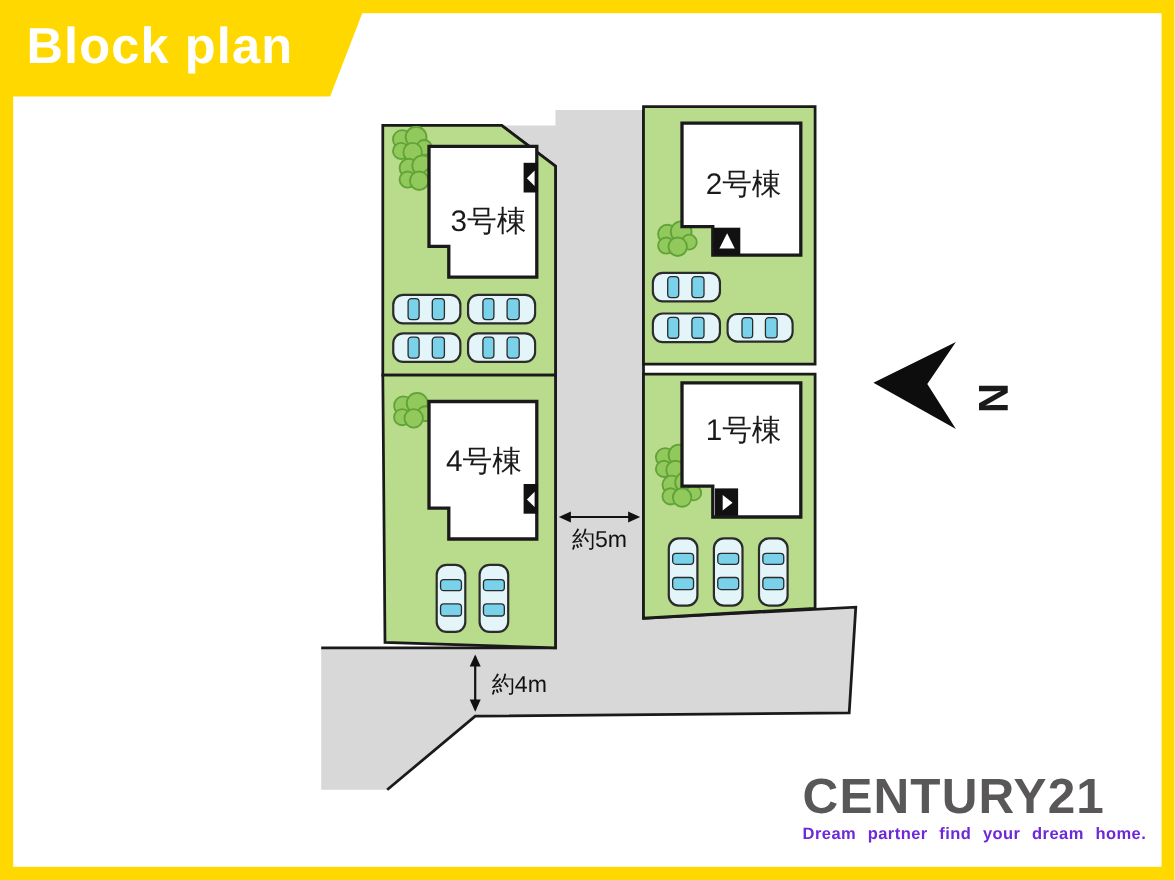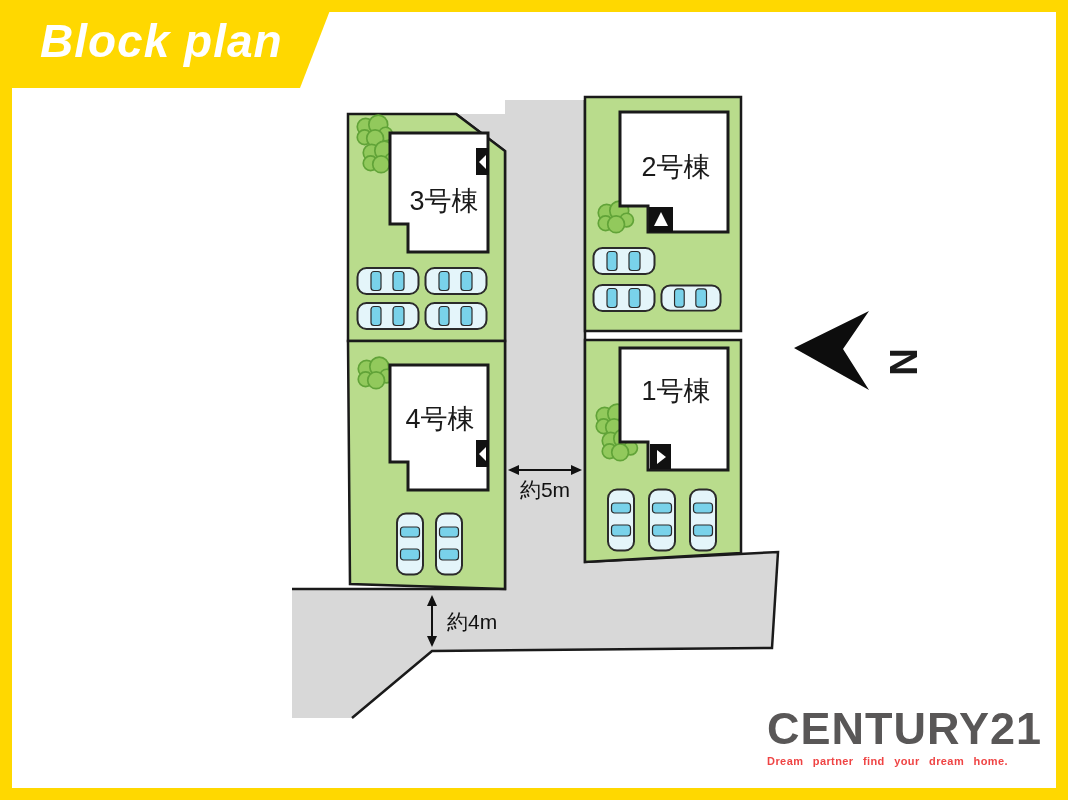--- a/index.html
+++ b/index.html
@@ -25,44 +25,43 @@
     background:#ffd800;
     clip-path: polygon(0 0, 334px 0, 300px 88px, 0 88px);
     z-index:6;
     display:flex; align-items:center;
   }
   .banner-title {
     color:#ffffff;
     font-size:46px;
     font-weight:bold;
     letter-spacing:1px;
-    padding-left:40px;
+    padding-left:24px;
     padding-bottom:6px;
-    font-style:italic;
   }
   .plan-svg {
     position:absolute; inset:0;
     z-index:1;
   }
   .logo {
     position:absolute;
     right:26px; bottom:33px;
     z-index:6;
     text-align:left;
   }
   .logo-brand {
     color:#595757;
     font-size:45px;
     font-weight:bold;
     letter-spacing:1px;
     line-height:1.05;
   }
   .logo-tagline {
-    color:#ef4444;
-    font-size:11px;
+    color:#6d28d9;
+    font-size:15px;
     font-weight:bold;
     letter-spacing:0.4px;
     word-spacing:6px;
     margin-top:3px;
   }
   text { font-family:"Liberation Sans","DejaVu Sans",sans-serif; }
 </style>
 </head>
 <body>
 

